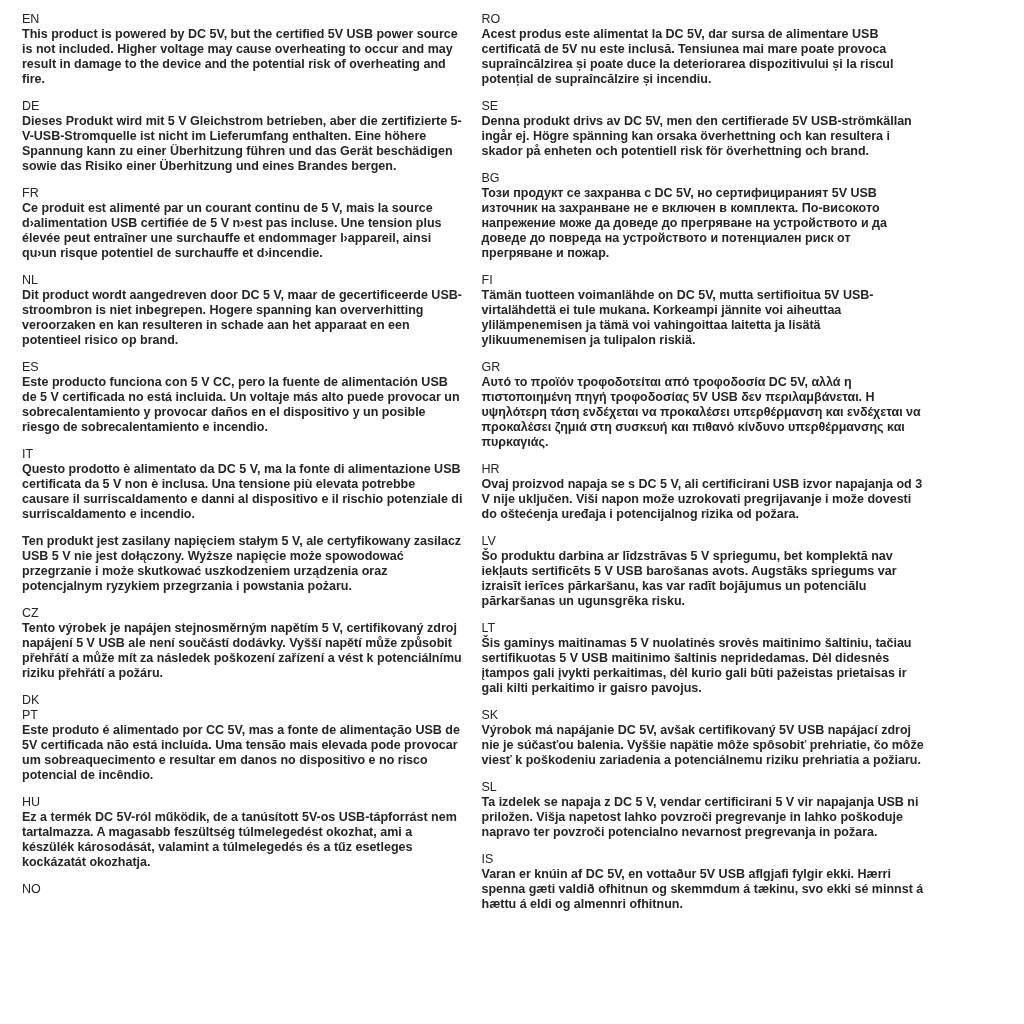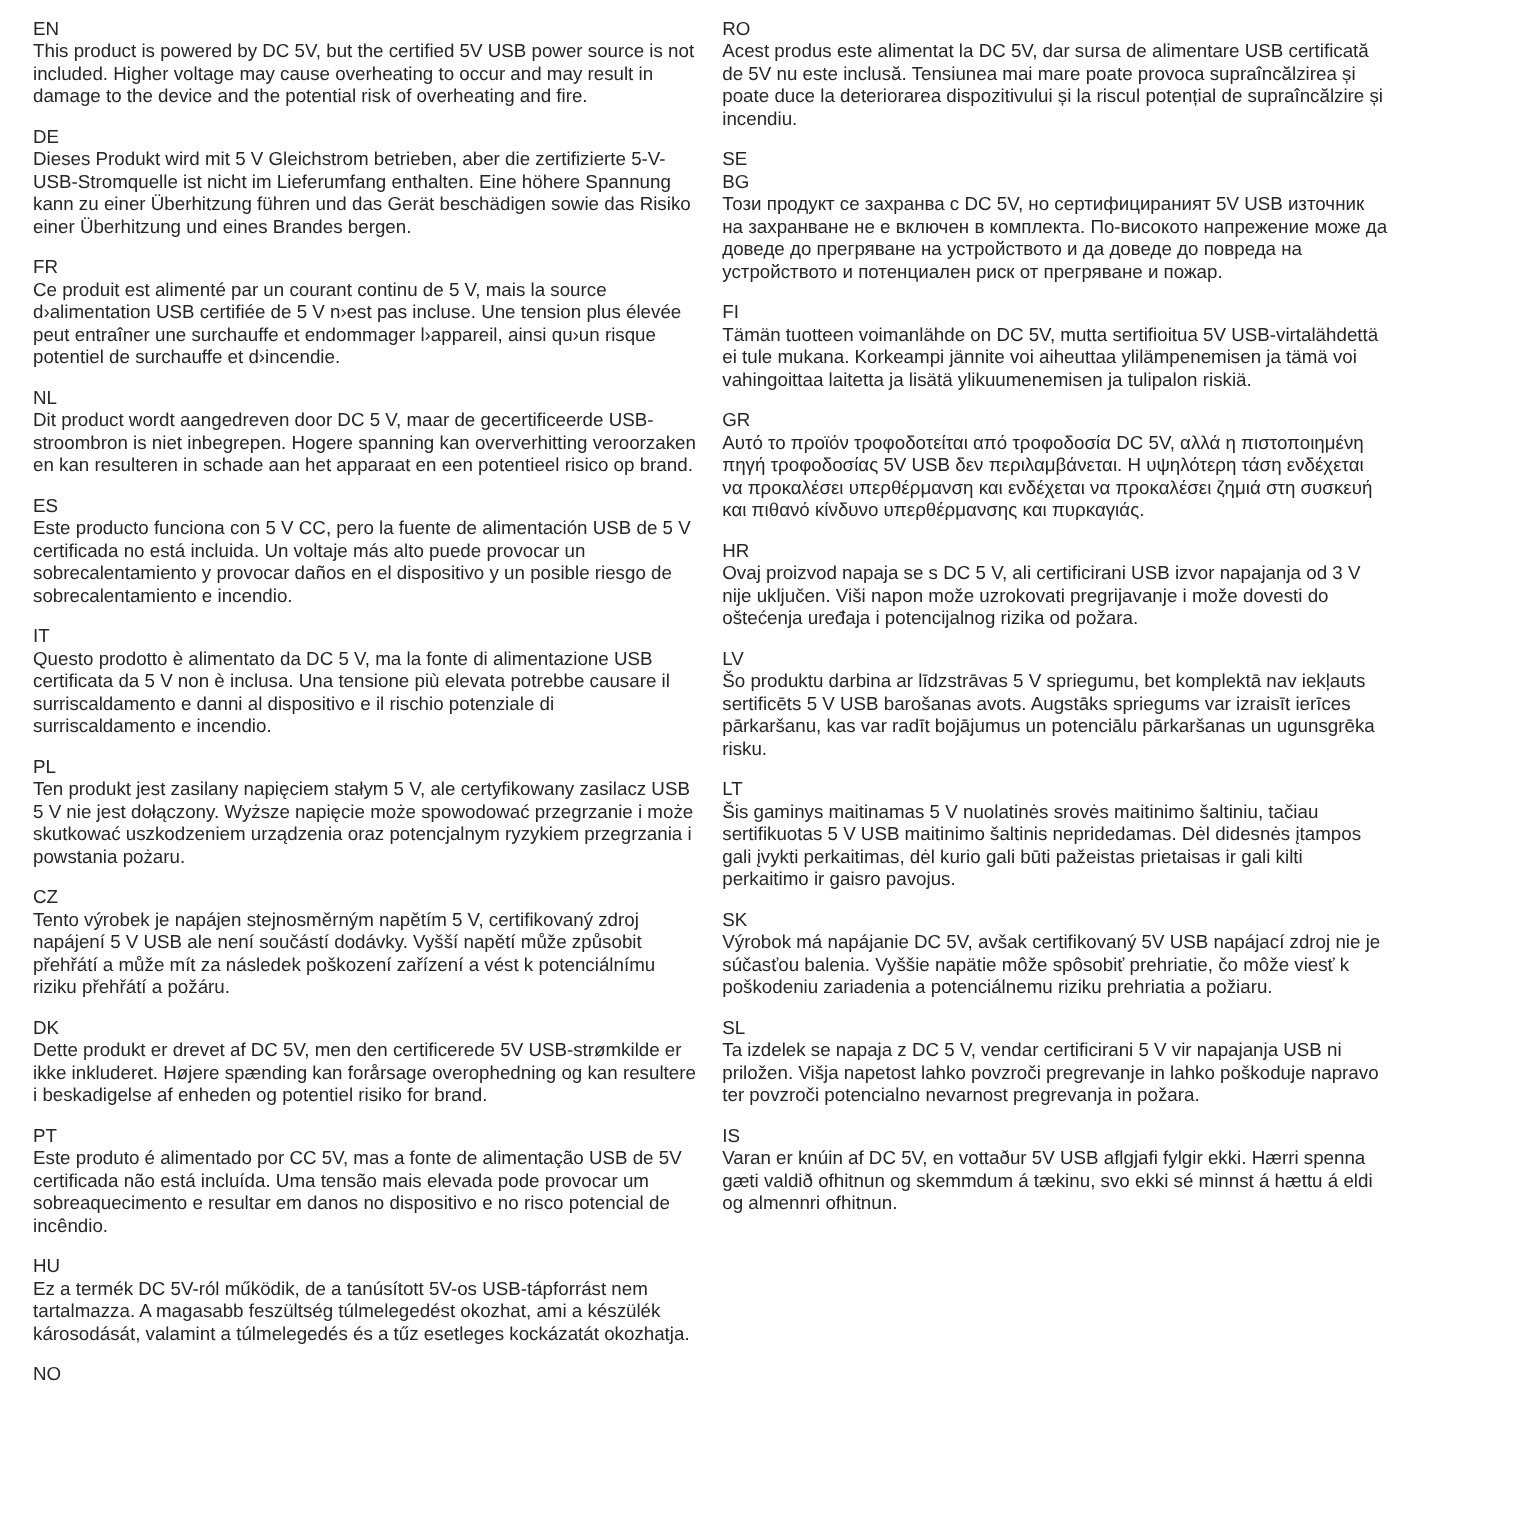--- a/index.html
+++ b/index.html
@@ -28,21 +28,21 @@
   }
   .code {
     font-size: 12.5px;
     line-height: 15px;
     font-weight: 400;
   }
   .txt {
     margin: 0 0 12px 0;
     font-size: 12.5px;
     line-height: 15px;
-    font-weight: 400;
+    font-weight: 700;
   }
 </style>
 </head>
 <body>
 
 <div class="page">
 
   <div class="col">
     <section class="sec">
       <div class="code">EN</div>
@@ -62,30 +62,28 @@
     </section>
     <section class="sec">
       <div class="code">ES</div>
       <p class="txt">Este producto funciona con 5 V CC, pero la fuente de alimentación USB de 5 V certificada no está incluida. Un voltaje más alto puede provocar un sobrecalentamiento y provocar daños en el dispositivo y un posible riesgo de sobrecalentamiento e incendio.</p>
     </section>
     <section class="sec">
       <div class="code">IT</div>
       <p class="txt">Questo prodotto è alimentato da DC 5 V, ma la fonte di alimentazione USB certificata da 5 V non è inclusa. Una tensione più elevata potrebbe causare il surriscaldamento e danni al dispositivo e il rischio potenziale di surriscaldamento e incendio.</p>
     </section>
     <section class="sec">
-      <div class="code">PL</div>
       <p class="txt">Ten produkt jest zasilany napięciem stałym 5 V, ale certyfikowany zasilacz USB 5 V nie jest dołączony. Wyższe napięcie może spowodować przegrzanie i może skutkować uszkodzeniem urządzenia oraz potencjalnym ryzykiem przegrzania i powstania pożaru.</p>
     </section>
     <section class="sec">
       <div class="code">CZ</div>
       <p class="txt">Tento výrobek je napájen stejnosměrným napětím 5 V, certifikovaný zdroj napájení 5 V USB ale není součástí dodávky. Vyšší napětí může způsobit přehřátí a může mít za následek poškození zařízení a vést k potenciálnímu riziku přehřátí a požáru.</p>
     </section>
     <section class="sec">
       <div class="code">DK</div>
-      <p class="txt">Dette produkt er drevet af DC 5V, men den certificerede 5V USB-strømkilde er ikke inkluderet. Højere spænding kan forårsage overophedning og kan resultere i beskadigelse af enheden og potentiel risiko for brand.</p>
     </section>
     <section class="sec">
       <div class="code">PT</div>
       <p class="txt">Este produto é alimentado por CC 5V, mas a fonte de alimentação USB de 5V certificada não está incluída. Uma tensão mais elevada pode provocar um sobreaquecimento e resultar em danos no dispositivo e no risco potencial de incêndio.</p>
     </section>
     <section class="sec">
       <div class="code">HU</div>
       <p class="txt">Ez a termék DC 5V-ról működik, de a tanúsított 5V-os USB-tápforrást nem tartalmazza. A magasabb feszültség túlmelegedést okozhat, ami a készülék károsodását, valamint a túlmelegedés és a tűz esetleges kockázatát okozhatja.</p>
     </section>
     <section class="sec">
@@ -93,20 +91,21 @@
     </section>
   </div>
 
   <div class="col">
     <section class="sec">
       <div class="code">RO</div>
       <p class="txt">Acest produs este alimentat la DC 5V, dar sursa de alimentare USB certificată de 5V nu este inclusă. Tensiunea mai mare poate provoca supraîncălzirea și poate duce la deteriorarea dispozitivului și la riscul potențial de supraîncălzire și incendiu.</p>
     </section>
     <section class="sec">
       <div class="code">SE</div>
+      <p class="txt">Denna produkt drivs av DC 5V, men den certifierade 5V USB-strömkällan ingår ej. Högre spänning kan orsaka överhettning och kan resultera i skador på enheten och potentiell risk för överhettning och brand.</p>
     </section>
     <section class="sec">
       <div class="code">BG</div>
       <p class="txt">Този продукт се захранва с DC 5V, но сертифицираният 5V USB източник на захранване не е включен в комплекта. По-високото напрежение може да доведе до прегряване на устройството и да доведе до повреда на устройството и потенциален риск от прегряване и пожар.</p>
     </section>
     <section class="sec">
       <div class="code">FI</div>
       <p class="txt">Tämän tuotteen voimanlähde on DC 5V, mutta sertifioitua 5V USB-virtalähdettä ei tule mukana. Korkeampi jännite voi aiheuttaa ylilämpenemisen ja tämä voi vahingoittaa laitetta ja lisätä ylikuumenemisen ja tulipalon riskiä.</p>
     </section>
     <section class="sec">

